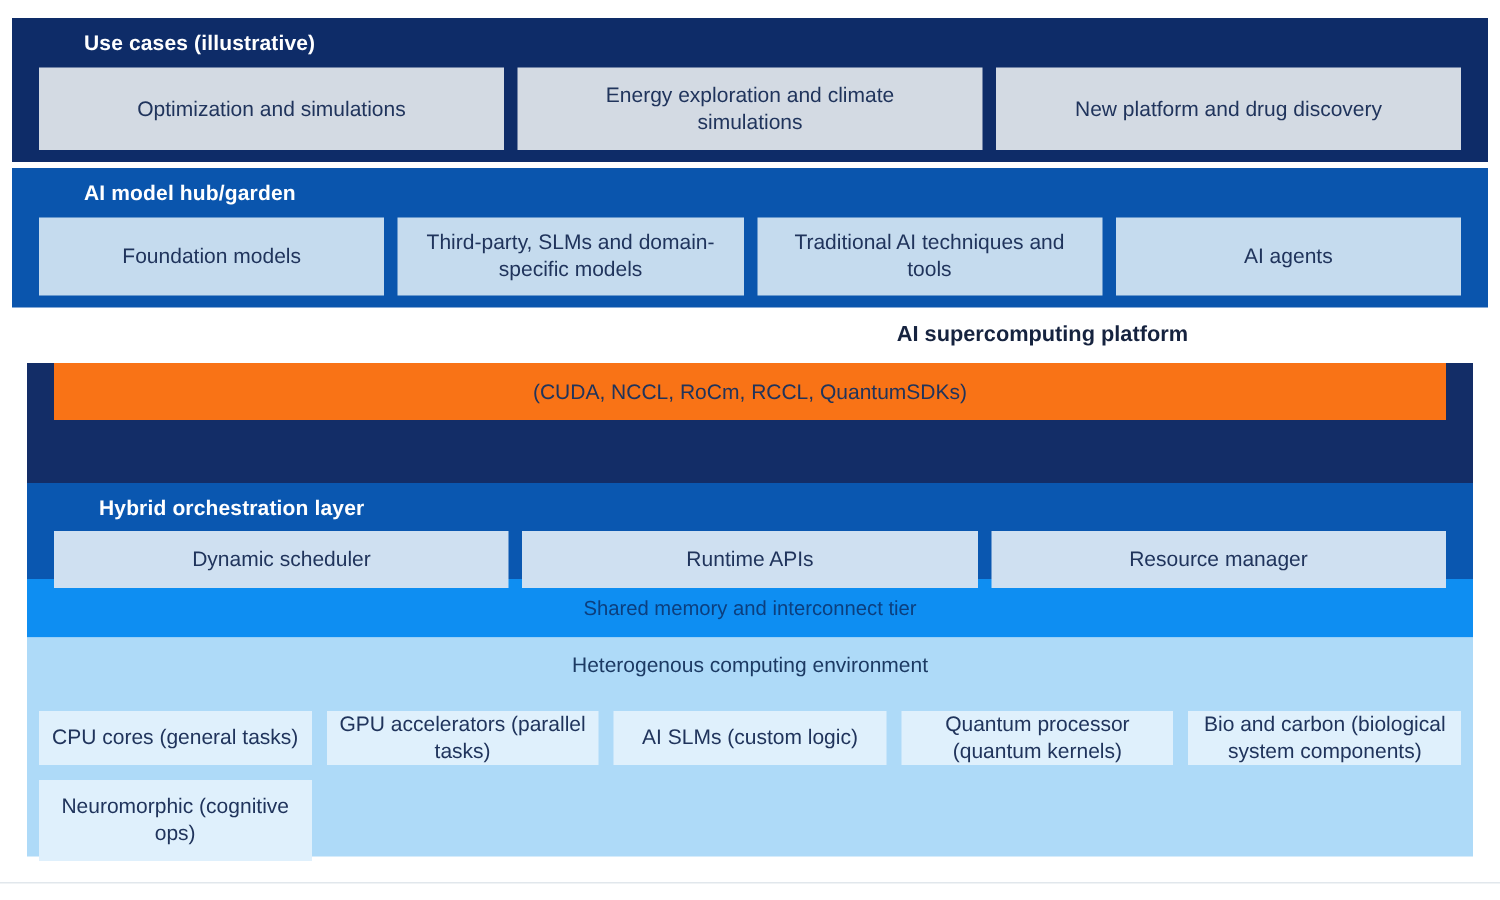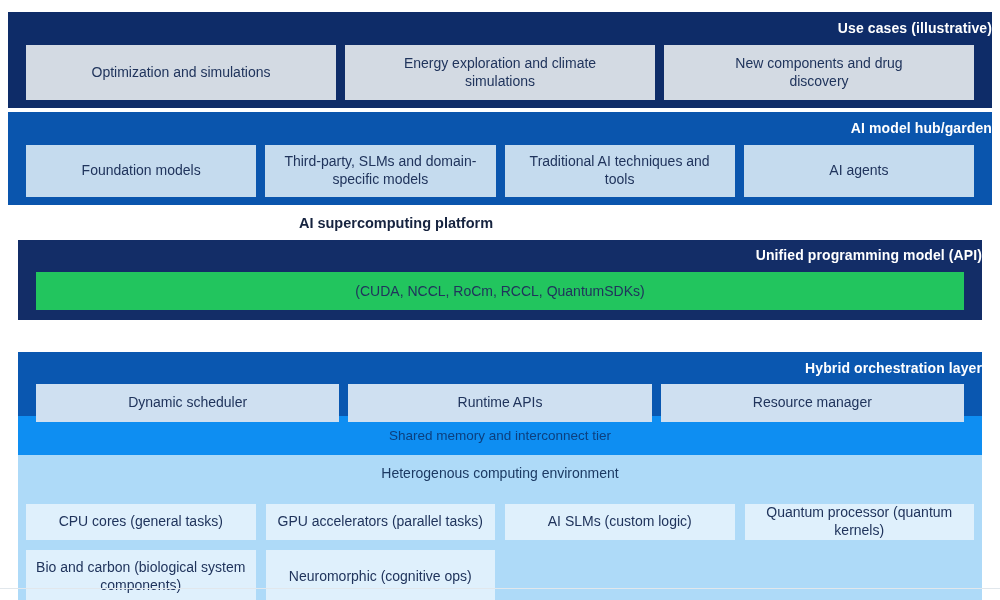--- a/index.html
+++ b/index.html
@@ -5,72 +5,72 @@
   * { margin:0; padding:0; box-sizing:border-box; }
   html,body { width:1000px; height:600px; }
   body {
     font-family:"Liberation Sans", sans-serif;
     background:#ffffff;
     position:relative;
     overflow:hidden;
   }
   .band { position:absolute; left:8px; width:984px; }
   .band-title {
-    text-align:right; color:#ffffff; font-weight:bold;
+    text-align:left; color:#ffffff; font-weight:bold;
     font-size:14px; padding-top:8px; height:33px; letter-spacing:.1px;padding-left:48px;
   }
   .row { display:flex; gap:9px; padding:0 18px;border-radius:15px; }
   .cell {
     flex:1; display:flex; align-items:center; justify-content:center;
     text-align:center; font-size:14px; line-height:1.28; color:#20345c;
   }
   .cell span { display:inline-block; max-width:205px; }
 
   
   #use-cases { top:12px; height:96px; background:#0e2c68; }
   #use-cases .cell { background:#d3dae3; height:55px; }
 
   
   #model-hub { top:112px; height:93px; background:#0a55ad; }
   #model-hub .cell { background:#c5dbee; height:52px; }
 
   
   #platform-title {
     position:absolute; top:215px; left:0; width:792px;
-    text-align:center; font-weight:bold; font-size:14.5px; color:#16233f;
+    text-align:right; font-weight:bold; font-size:14.5px; color:#16233f;
   }
 
   
   #platform { position:absolute; left:18px; top:240px; width:964px; }
 
   .api-section { background:#132d67; height:80px; }
   .api-section .band-title { padding-top:7px; height:30px; }
   .api-box {
-    margin:2px 18px 0; height:38px; background:#22c55e;
+    margin:2px 18px 0; height:38px; background:#f97316;
     display:flex; align-items:center; justify-content:center;
     font-size:14px; color:#20345c;
   }
 
-  .orch-section { background:#0a57b0; height:64px;margin-top:32px; }
+  .orch-section { background:#0a57b0; height:64px; }
   .orch-section .band-title { padding-top:8px; height:32px; }
   .orch-section .cell { background:#cfe0f1; height:38px; }
 
   .shared-band {
     background:#0e8ef2; height:39px; display:flex;
     align-items:center; justify-content:center;
     font-size:13.5px; color:#0c3f7e;
   }
 
   .hetero-section { background:#aedaf8; height:146px; }
   .hetero-title {
     text-align:center; color:#1c3a63; font-size:14px;
     padding-top:10px; height:49px;
   }
   .hetero-grid {
-    display:grid; grid-template-columns:repeat(4,1fr);
+    display:grid; grid-template-columns:repeat(5,1fr);
     grid-template-rows:36px 54px; gap:10px; padding:0 8px;
   }
   .hetero-grid .cell { background:#dff0fc; height:auto; }
   .hetero-grid .cell span { max-width:250px; }
 
   #bottom-rule {
     position:absolute; top:588px; left:0; width:1000px; height:1px;
     background:#e1e7ec;
   }
 </style>
@@ -80,21 +80,21 @@
 <div class="band" id="use-cases">
   <div class="band-title">Use cases (illustrative)</div>
   <div class="row">
     <div class="cell">
         <span>Optimization and simulations</span>
       </div>
     <div class="cell">
         <span>Energy exploration and climate simulations</span>
       </div>
     <div class="cell">
-        <span>New components and drug discovery</span>
+        <span>New platform and drug discovery</span>
       </div>
   </div>
 </div>
 
 <div class="band" id="model-hub">
   <div class="band-title">AI model hub/garden</div>
   <div class="row">
     <div class="cell">
         <span>Foundation models</span>
       </div>
@@ -108,21 +108,20 @@
         <span>AI agents</span>
       </div>
   </div>
 </div>
 
 <div id="platform-title">AI supercomputing platform</div>
 
 <div id="platform">
 
   <div class="api-section">
-    <div class="band-title">Unified programming model (API)</div>
     <div class="api-box">(CUDA, NCCL, RoCm, RCCL, QuantumSDKs)</div>
   </div>
 
   <div class="orch-section">
     <div class="band-title">Hybrid orchestration layer</div>
     <div class="row">
       <div class="cell">
           <span>Dynamic scheduler</span>
         </div>
       <div class="cell">

